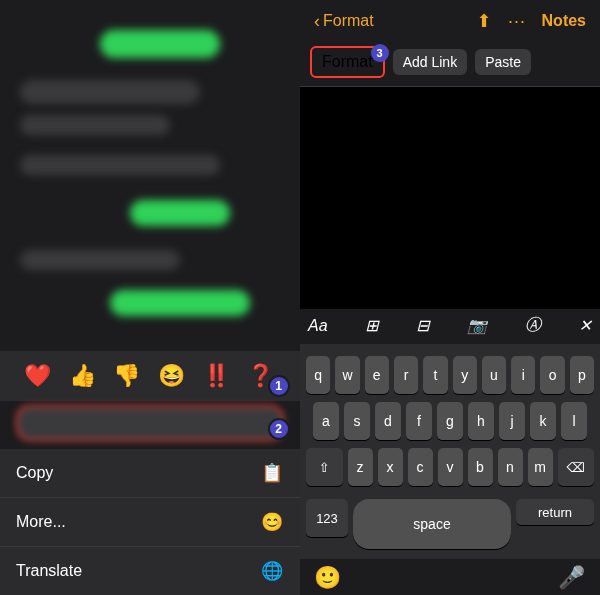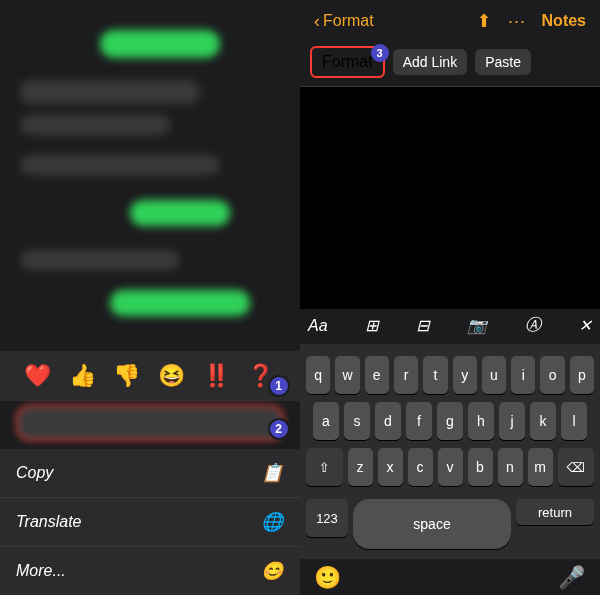--- a/index.html
+++ b/index.html
@@ -62,21 +62,20 @@
       background: #3a3a3c;
       border-radius: 14px;
       height: 36px;
       filter: blur(3px);
       border: 2px solid #ff3b30;
     }
 
     .context-menu {
       background: rgba(44,44,46,0.97);
       margin: 0;
-      font-style: italic;
     }
 
     .context-item {
       display: flex;
       justify-content: space-between;
       align-items: center;
       padding: 13px 16px;
       border-top: 0.5px solid #3a3a3c;
       color: #fff;
       font-size: 16px;
@@ -369,26 +368,26 @@
     <div class="badge badge-1">
       <span>1</span>
     </div>
 
     <div class="context-menu">
       <div class="context-item copy-item">
         <span>Copy</span>
         <span class="context-item-icon">📋</span>
       </div>
       <div class="context-item">
+        <span>More...</span>
+        <span class="context-item-icon">😊</span>
+      </div>
+      <div class="context-item">
         <span>Translate</span>
         <span class="context-item-icon">🌐</span>
-      </div>
-      <div class="context-item">
-        <span>More...</span>
-        <span class="context-item-icon">😊</span>
       </div>
     </div>
 
     <div class="badge badge-2">
       <span>2</span>
     </div>
   </div>
 </div>
 
 <div class="divider"></div>

